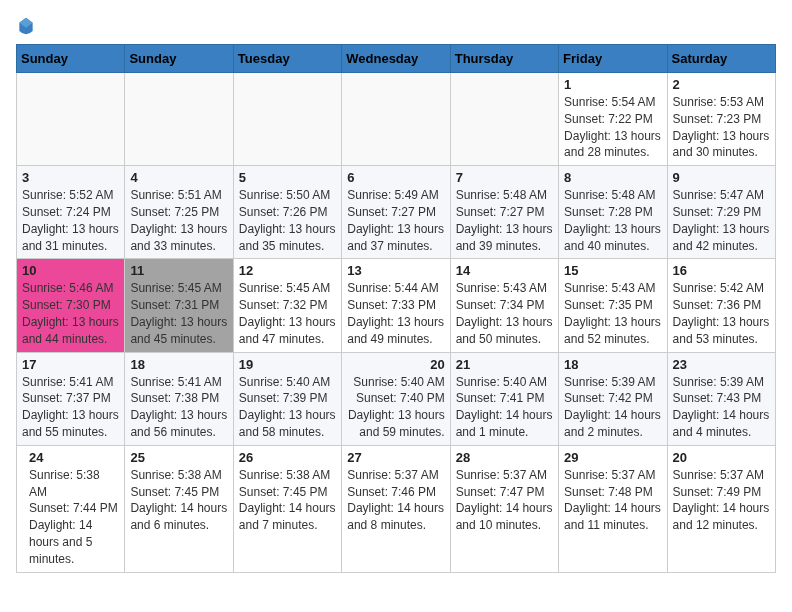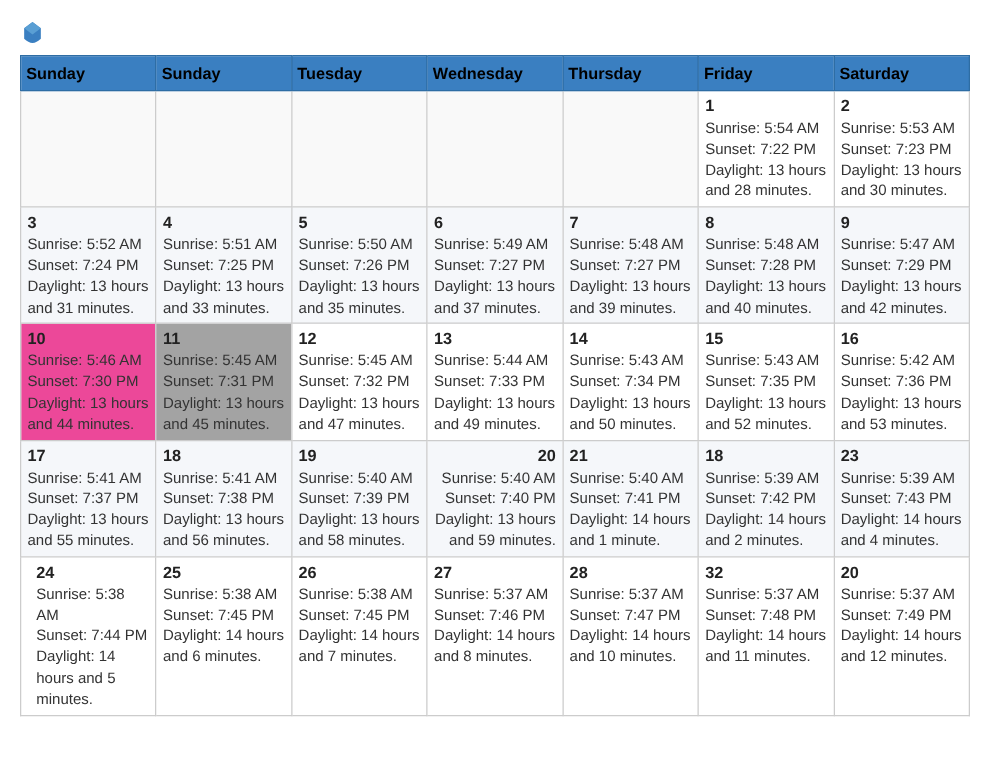--- a/index.html
+++ b/index.html
@@ -248,21 +248,21 @@
         </td>
         <td style="background: rgb(255, 255, 255);">
           <span class="day-number">27</span>
           <div class="day-info">Sunrise: 5:37 AM<br>Sunset: 7:46 PM<br>Daylight: 14 hours and 8 minutes.</div>
         </td>
         <td style="background: rgb(255, 255, 255);">
           <span class="day-number">28</span>
           <div class="day-info">Sunrise: 5:37 AM<br>Sunset: 7:47 PM<br>Daylight: 14 hours and 10 minutes.</div>
         </td>
         <td style="background: rgb(255, 255, 255);">
-          <span class="day-number">32</span>
+          <span class="day-number">29</span>
           <div class="day-info">Sunrise: 5:37 AM<br>Sunset: 7:48 PM<br>Daylight: 14 hours and 11 minutes.</div>
         </td>
         <td style="background: rgb(255, 255, 255);">
           <span class="day-number">20</span>
           <div class="day-info">Sunrise: 5:37 AM<br>Sunset: 7:49 PM<br>Daylight: 14 hours and 12 minutes.</div>
         </td>
       </tr>
     </tbody>
 </table>
 

